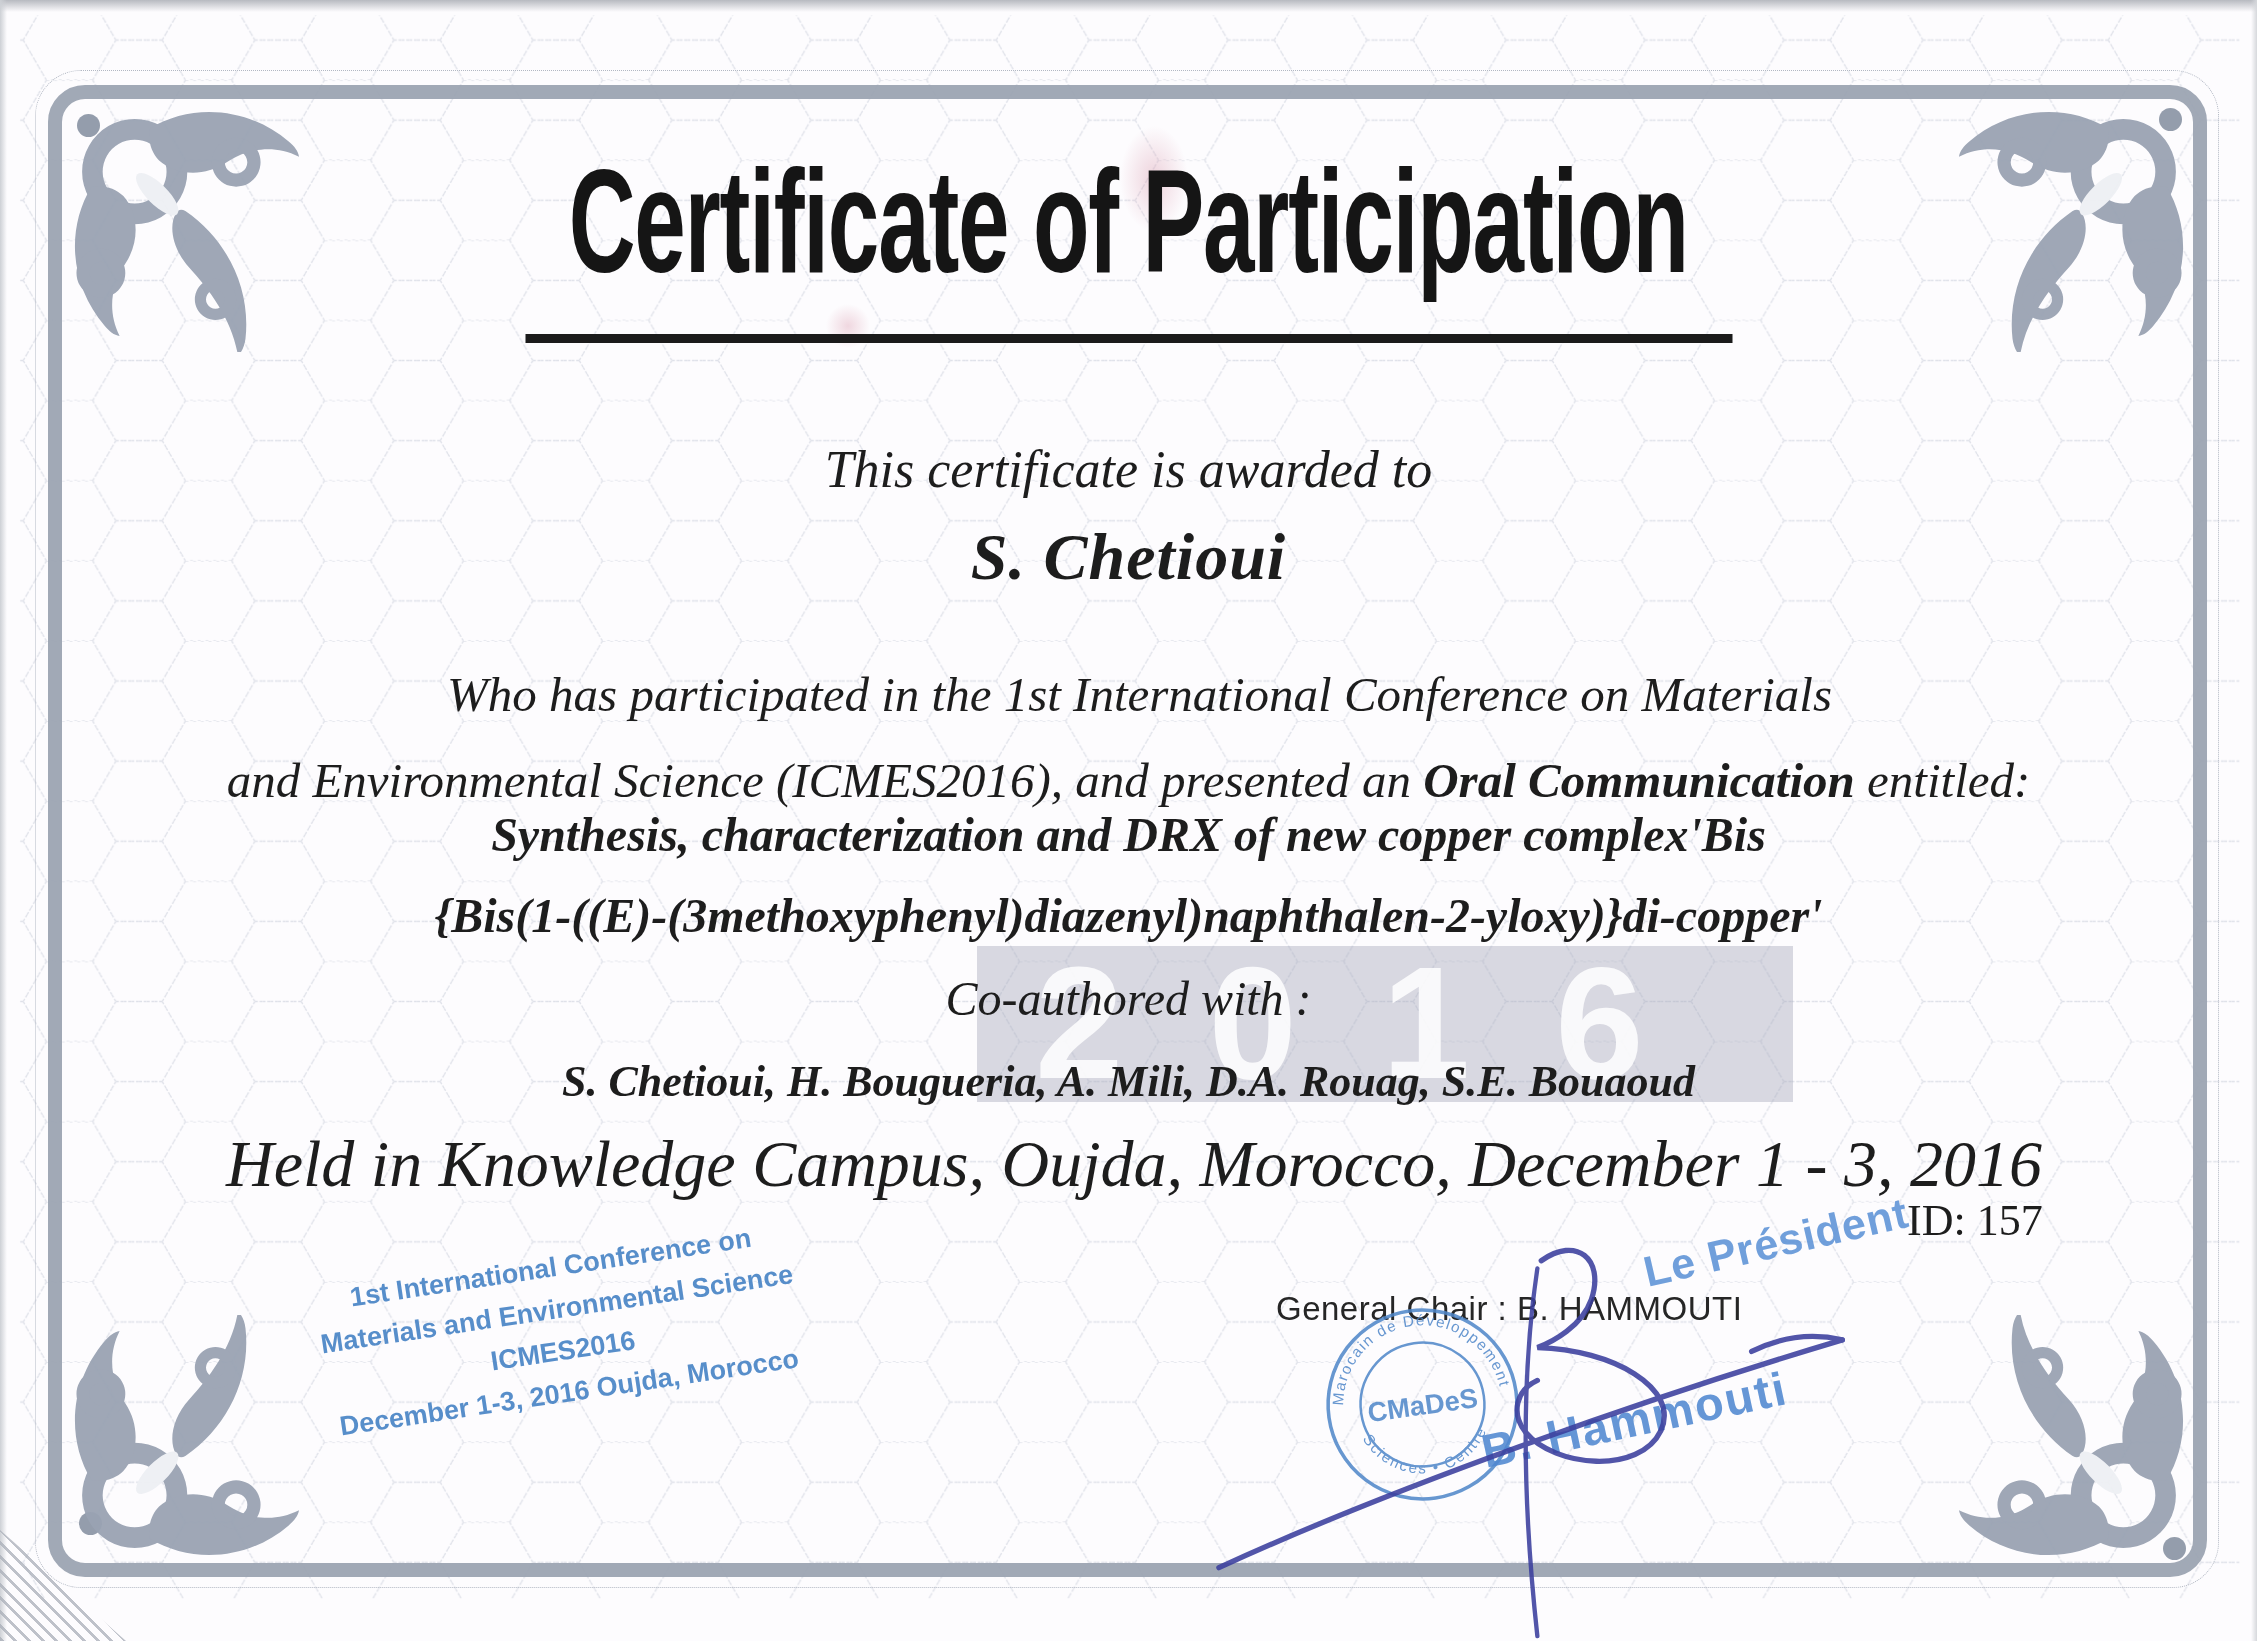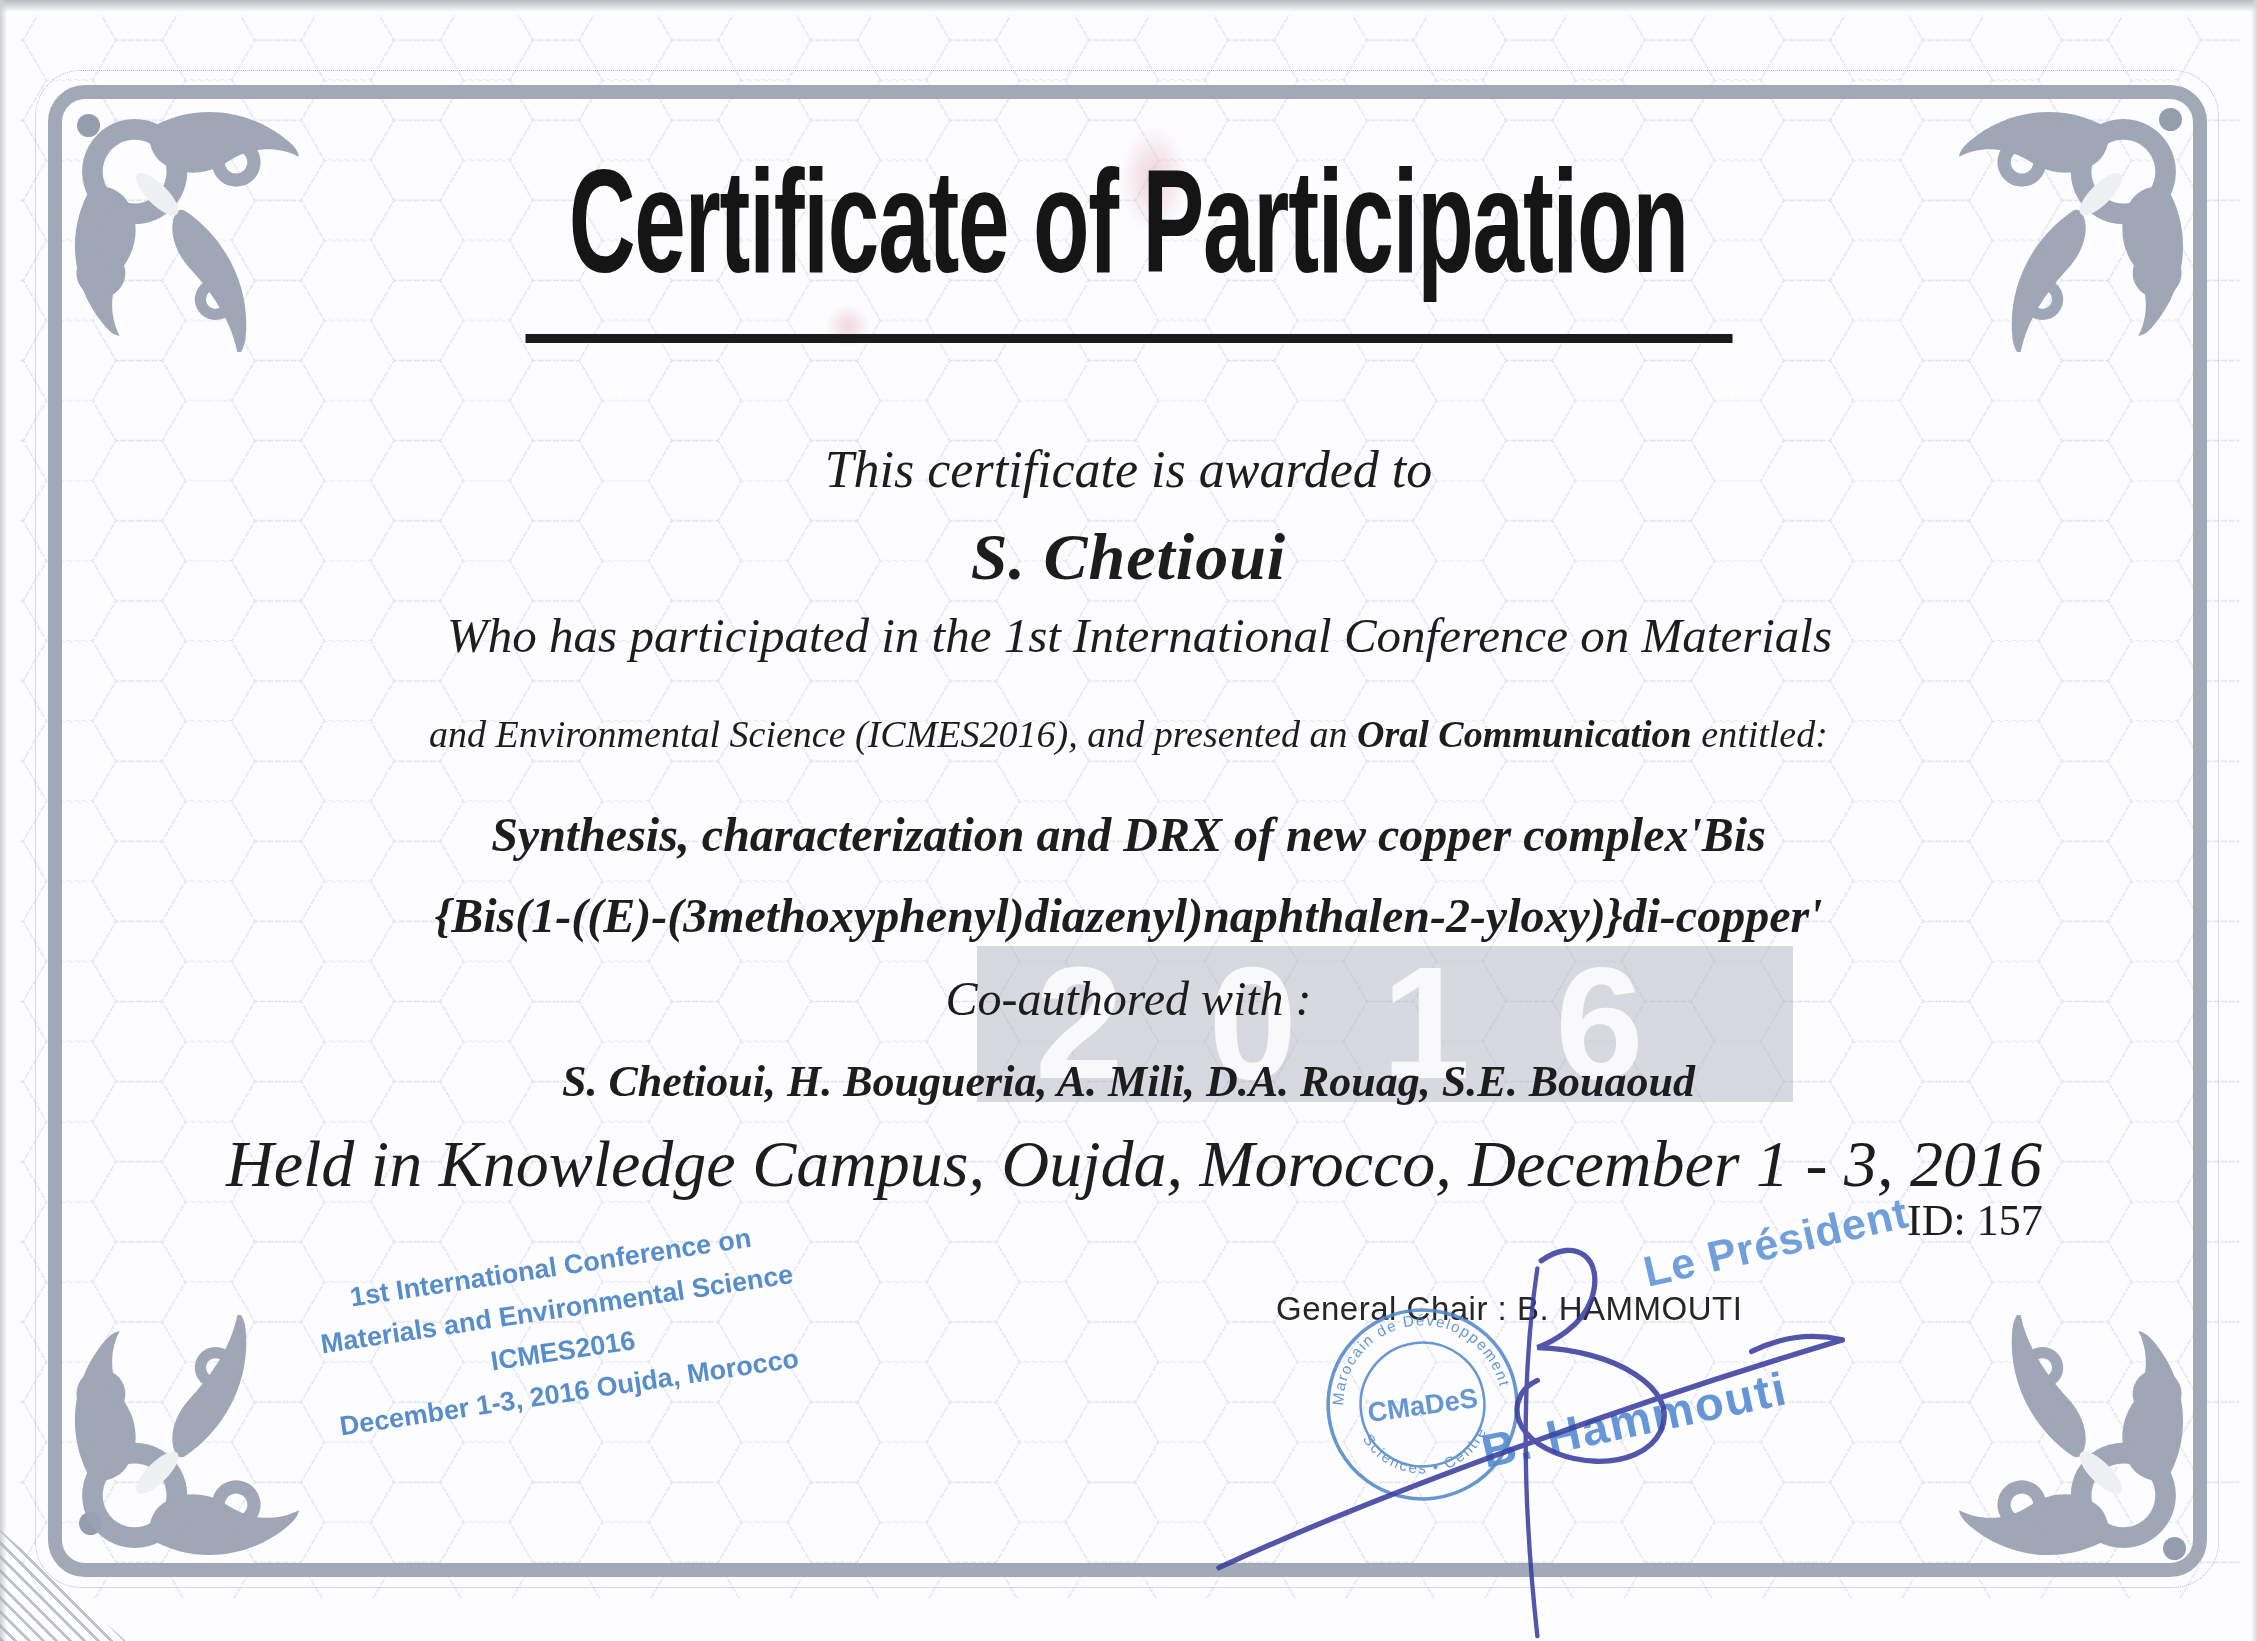--- a/index.html
+++ b/index.html
@@ -42,22 +42,22 @@
   .cline{left:0;right:0;text-align:center;white-space:nowrap;}
   .title{top:141px;}
   .title span{display:inline-block;transform:scaleX(.63);transform-origin:center;
     font-family:"Liberation Sans", sans-serif;font-weight:800;font-size:147px;
     letter-spacing:-1.9px;color:#151515;line-height:1.1;}
   .rule{left:50%;top:334px;width:1207px;height:8.7px;background:#1b1b1b;
     transform:translateX(-50%);}
   .it{font-style:italic;}
   .awarded{top:440px;font-size:52px;}
   .recipient{top:519px;font-size:66px;font-weight:700;letter-spacing:1px;}
-  .who{top:607px;font-size:49px;padding-left:22px;}
-  .env{top:712px;font-size:38px;}
+  .who{top:666px;font-size:49px;padding-left:22px;}
+  .env{top:752px;font-size:49px;}
   .env b{font-weight:700;}
   .ptitle1{top:807px;font-size:48px;font-weight:700;}
   .ptitle2{top:888px;font-size:48px;font-weight:700;}
   .coauth{top:971px;font-size:48px;}
   .authors{top:1056px;font-size:44px;font-weight:700;}
   .venue{top:1126px;font-size:66px;padding-left:11px;}
   .idtag{left:1907px;top:1195px;font-size:44px;font-family:"Liberation Serif", serif;}
   
   .conf-stamp{left:227px;top:1247px;width:666px;text-align:center;
     transform:rotate(-8.5deg);font-family:"Liberation Sans", sans-serif;

